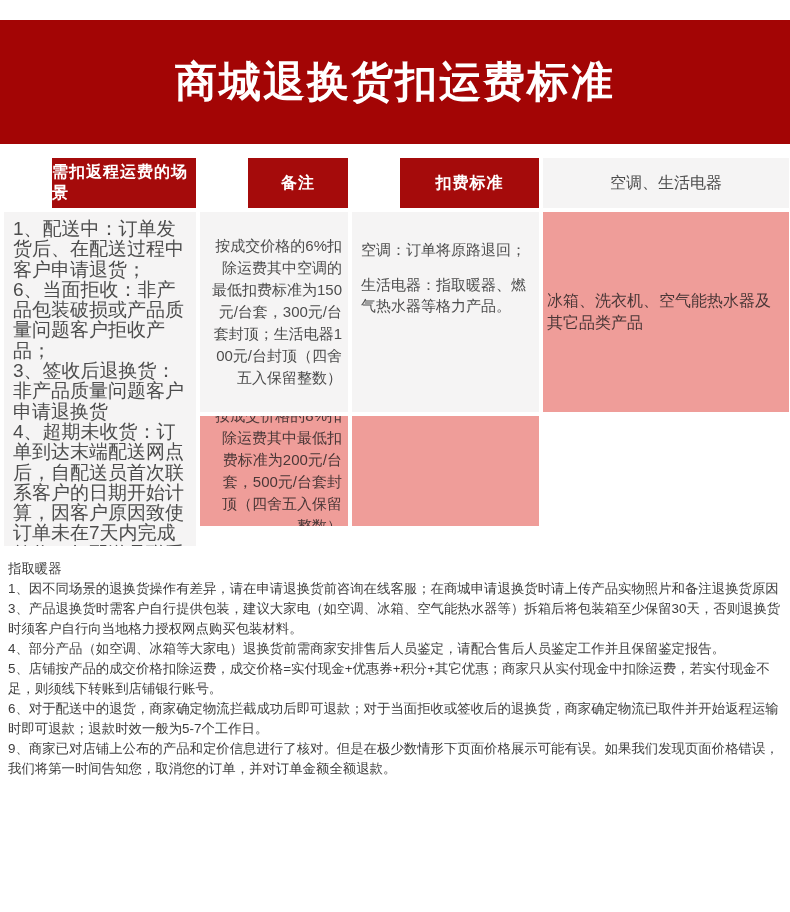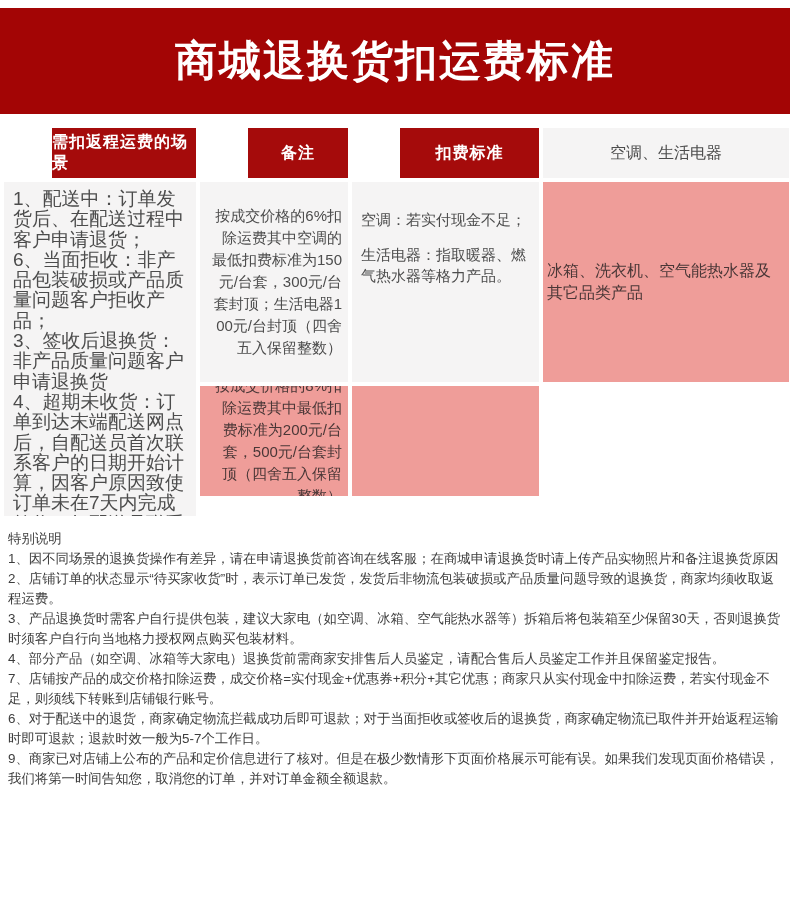--- a/index.html
+++ b/index.html
@@ -5,23 +5,23 @@
   * { box-sizing: border-box; }
   html, body { margin: 0; padding: 0; }
   body {
     width: 790px;
     height: 912px;
     background: #ffffff;
     font-family: "Liberation Sans", "DejaVu Sans", sans-serif;
     overflow: hidden;
   }
   .banner {
-    margin-top: 8px;
+    margin-top: 20px;
     width: 790px;
-    height: 106px;
+    height: 124px;
     background: var(--banner-bg, #a30505);
     display: flex;
     align-items: center;
     justify-content: center;
   }
   .banner-title {
     color: #ffffff;
     font-size: 42px;
     font-weight: bold;
     letter-spacing: 2px;
@@ -113,33 +113,32 @@
     <div>6、当面拒收：非产品包装破损或产品质量问题客户拒收产品；</div>
     <div>3、签收后退换货：非产品质量问题客户申请退换货</div>
     <div>4、超期未收货：订单到达末端配送网点后，自配送员首次联系客户的日期开始计算，因客户原因致使订单未在7天内完成签收（如配送员联系不上客户或客户因故推迟收货等），订单将原路退回，客户申请退货或二次配送需客户承担运费。</div>
   </div>
 
   <div class="cell cat-cell">空调、生活电器</div>
   <div class="cell fee-cell">
     <div>按成交价格的6%扣除运费其中空调的最低扣费标准为150元/台套，300元/台套封顶；生活电器100元/台封顶（四舍五入保留整数）</div>
   </div>
   <div class="cell remark-cell">
-    <p>空调：若实付现金不足；</p>
+    <p>空调：订单将原路退回；</p>
     <p>生活电器：指取暖器、燃气热水器等格力产品。</p>
   </div>
 
   <div class="cell cat-cell pink">冰箱、洗衣机、空气能热水器及其它品类产品</div>
   <div class="cell fee-cell pink">
     <div>按成交价格的8%扣除运费其中最低扣费标准为200元/台套，500元/台套封顶（四舍五入保留整数）</div>
   </div>
   <div class="cell remark-cell pink"></div>
 </div>
 
 <div class="notes">
-  <div>特别说明</div>
+  <div>指取暖器</div>
   <div>1、因不同场景的退换货操作有差异，请在申请退换货前咨询在线客服；在商城申请退换货时请上传产品实物照片和备注退换货原因</div>
-  <div>2、店铺订单的状态显示“待买家收货”时，表示订单已发货，发货后非物流包装破损或产品质量问题导致的退换货，商家均须收取返程运费。</div>
   <div>3、产品退换货时需客户自行提供包装，建议大家电（如空调、冰箱、空气能热水器等）拆箱后将包装箱至少保留30天，否则退换货时须客户自行向当地格力授权网点购买包装材料。</div>
   <div>4、部分产品（如空调、冰箱等大家电）退换货前需商家安排售后人员鉴定，请配合售后人员鉴定工作并且保留鉴定报告。</div>
-  <div>7、店铺按产品的成交价格扣除运费，成交价格=实付现金+优惠券+积分+其它优惠；商家只从实付现金中扣除运费，若实付现金不足，则须线下转账到店铺银行账号。</div>
+  <div>5、店铺按产品的成交价格扣除运费，成交价格=实付现金+优惠券+积分+其它优惠；商家只从实付现金中扣除运费，若实付现金不足，则须线下转账到店铺银行账号。</div>
   <div>6、对于配送中的退货，商家确定物流拦截成功后即可退款；对于当面拒收或签收后的退换货，商家确定物流已取件并开始返程运输时即可退款；退款时效一般为5-7个工作日。</div>
   <div>9、商家已对店铺上公布的产品和定价信息进行了核对。但是在极少数情形下页面价格展示可能有误。如果我们发现页面价格错误，我们将第一时间告知您，取消您的订单，并对订单金额全额退款。</div>
 </div>
 
 </body></html>

